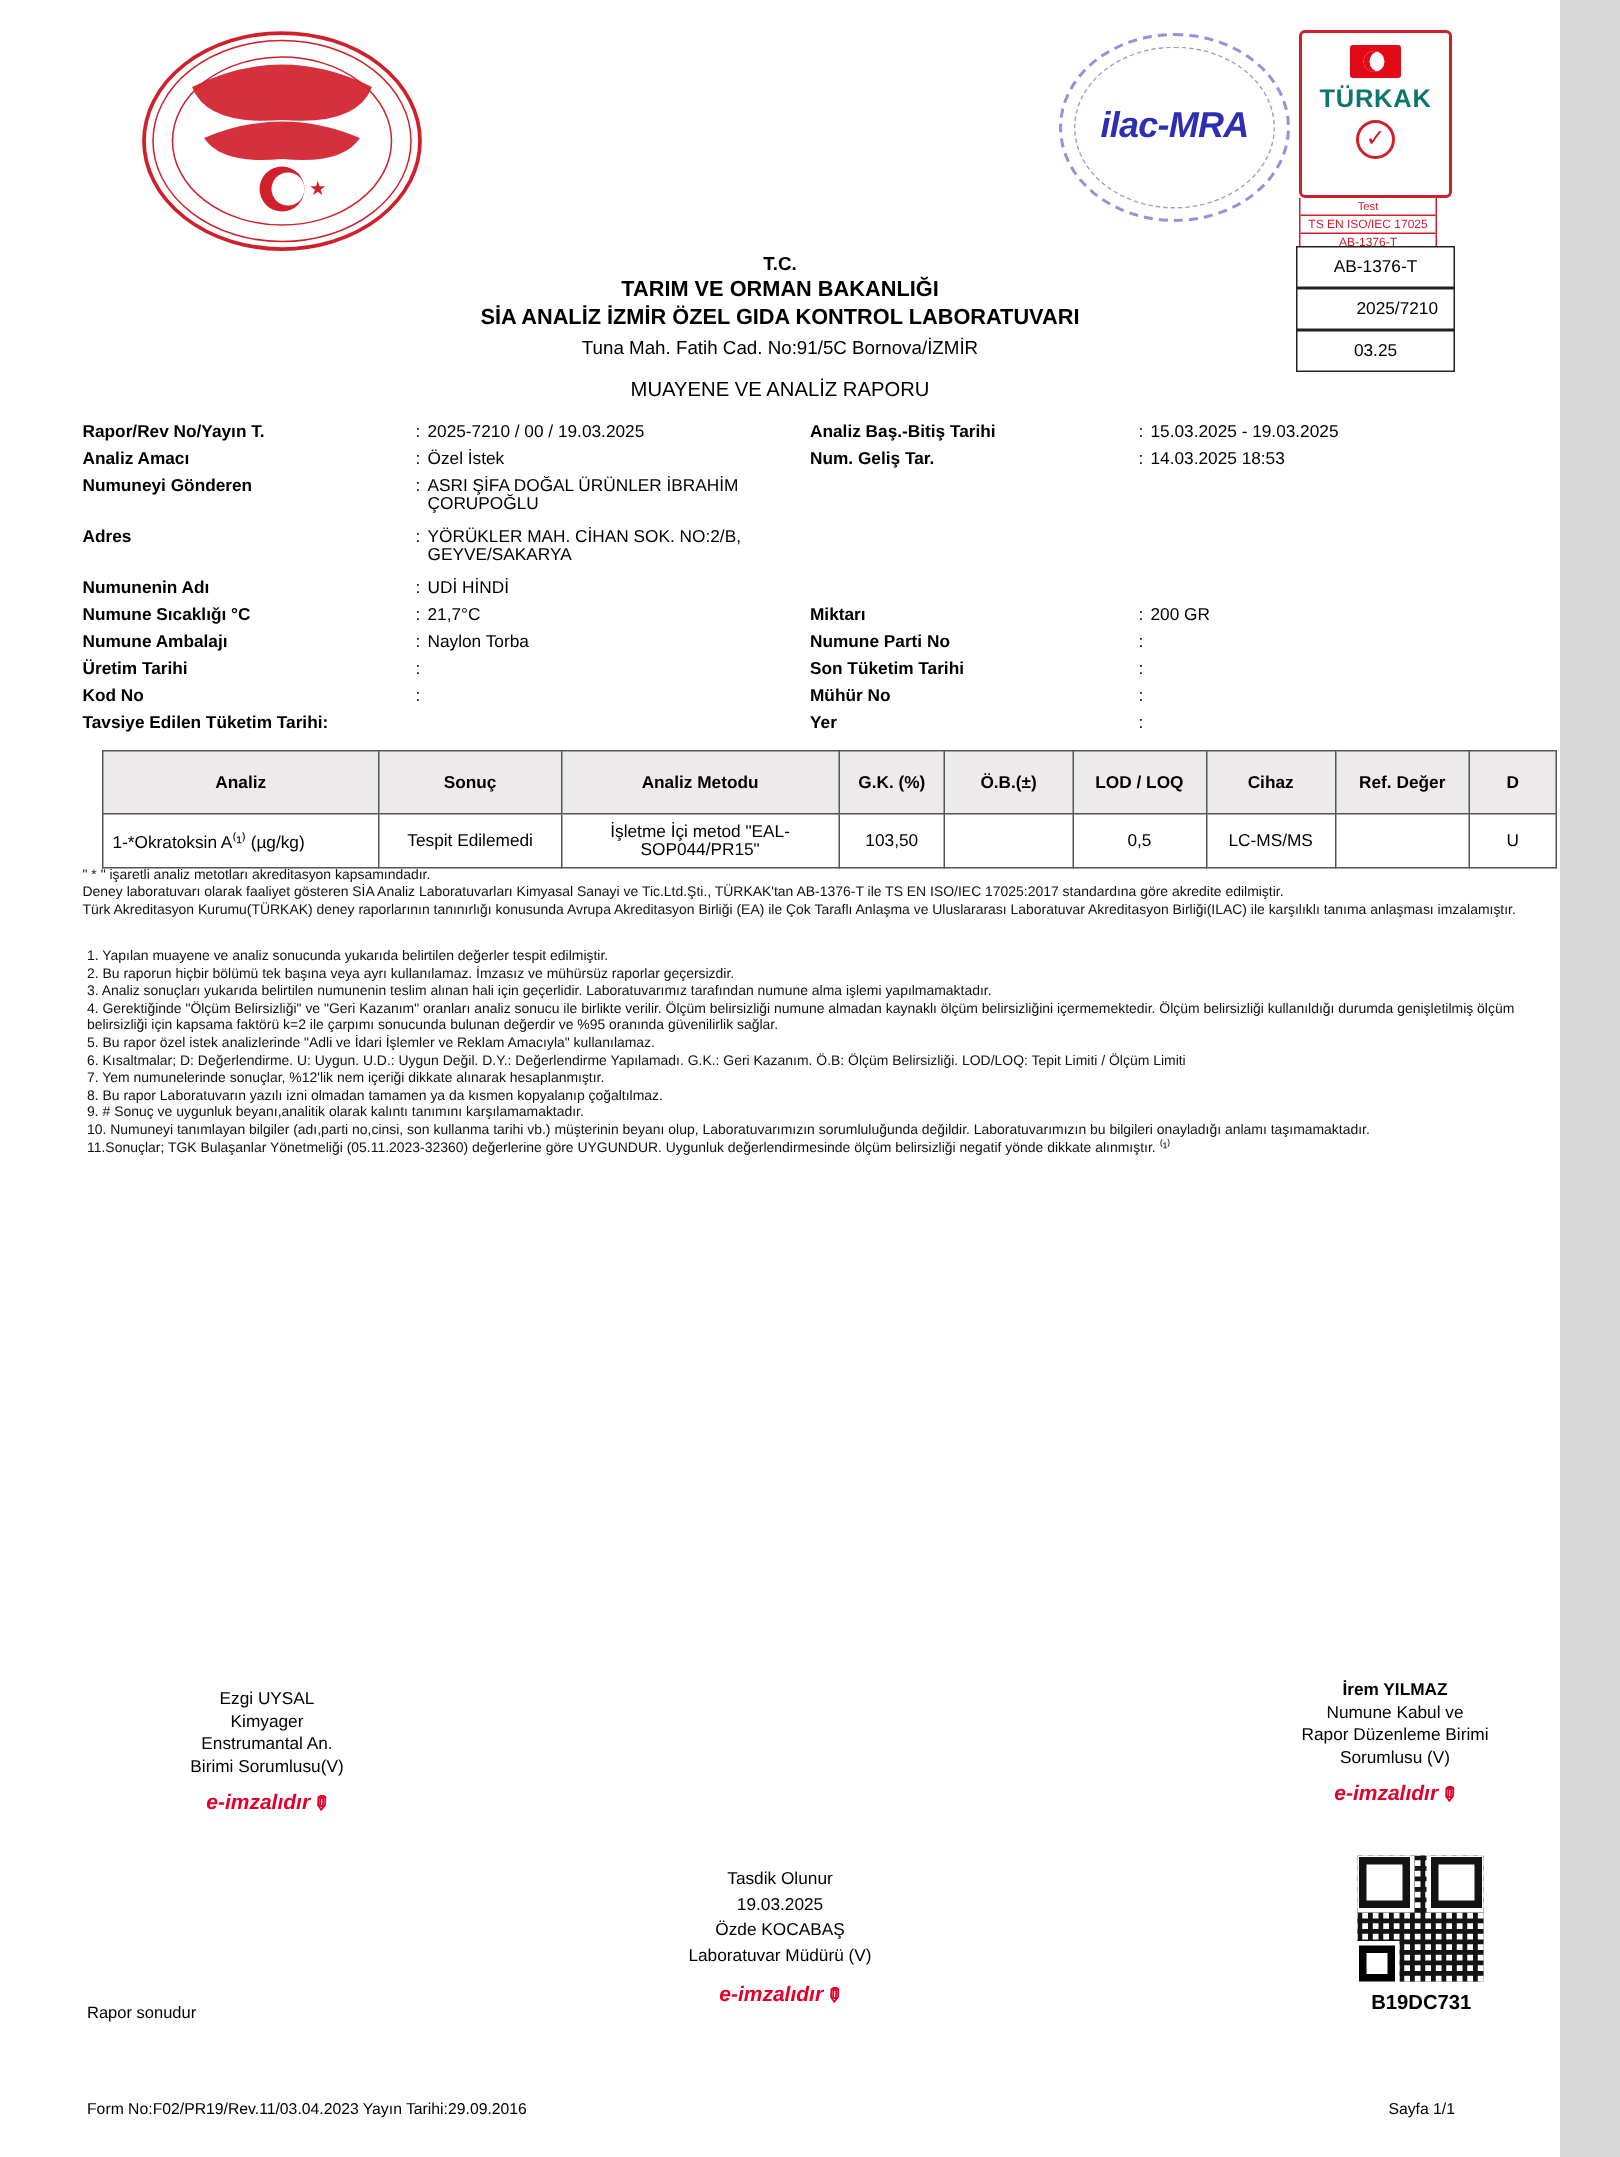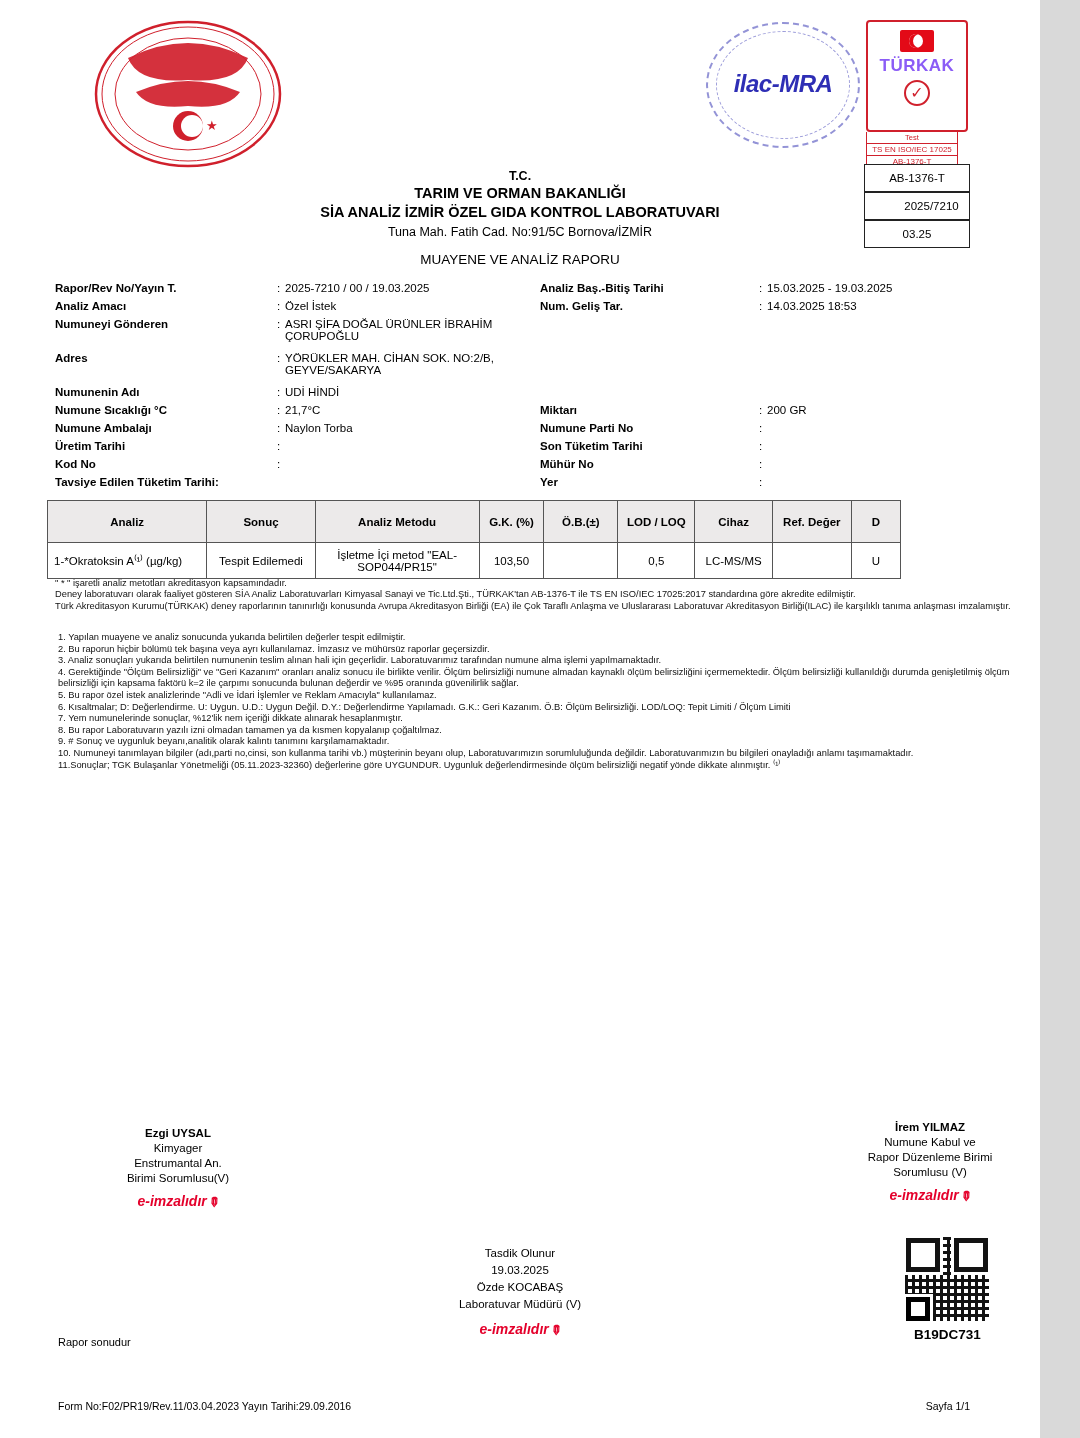--- a/index.html
+++ b/index.html
@@ -69,21 +69,21 @@
     border-radius: 50%;
     background: #fff;
     box-shadow: 4px 0 0 0 #e30a17 inset;
   }
   .turkak-word {
     position: absolute;
     top: 34px; left: 0; width: 100%;
     text-align: center;
     font-size: 17px; font-weight: bold;
     letter-spacing: 0.5px;
-    color: #8b5cf6;
+    color: #0f766e;
   }
   .turkak-check {
     position: absolute;
     left: 50%; transform: translateX(-50%);
     top: 58px;
     width: 26px; height: 26px;
     border: 2px solid #d0202c;
     border-radius: 50%;
     color: #d0202c;
     font-size: 16px;
@@ -148,22 +148,22 @@
   .lbl { position: absolute; left: 0; font-weight: bold; }
   .col { position: absolute; left: 230px; }
   .col .colon { position: absolute; left: -8px; }
   .rlbl { position: absolute; left: 485px; font-weight: bold; }
   .rcol { position: absolute; left: 712px; }
   .rcol .colon { position: absolute; left: -8px; }
 
   
   .rtable {
     position: absolute;
-    left: 47px; top: 500px;
-    width: 854px;
+    left: 68px; top: 500px;
+    width: 970px;
     border-collapse: collapse;
     font-size: 11.5px;
   }
   .rtable th, .rtable td {
     border: 1px solid #555;
     padding: 4px 4px;
     text-align: center;
     vertical-align: middle;
   }
   .rtable thead th {
@@ -195,21 +195,21 @@
 
   
   .sig-left {
     position: absolute;
     left: 58px; top: 1126px;
     width: 240px;
     text-align: center;
     font-size: 11.5px;
     line-height: 15px;
   }
-  .sig-left .nm { font-weight: bold; }
+  .sig-left .nm { font-weight: normal; }
   .sig-right {
     position: absolute;
     left: 830px; top: 1120px;
     width: 200px;
     text-align: center;
     font-size: 11.5px;
     line-height: 15px;
   }
   .sig-right .nm { font-weight: bold; }
   .eimza {

